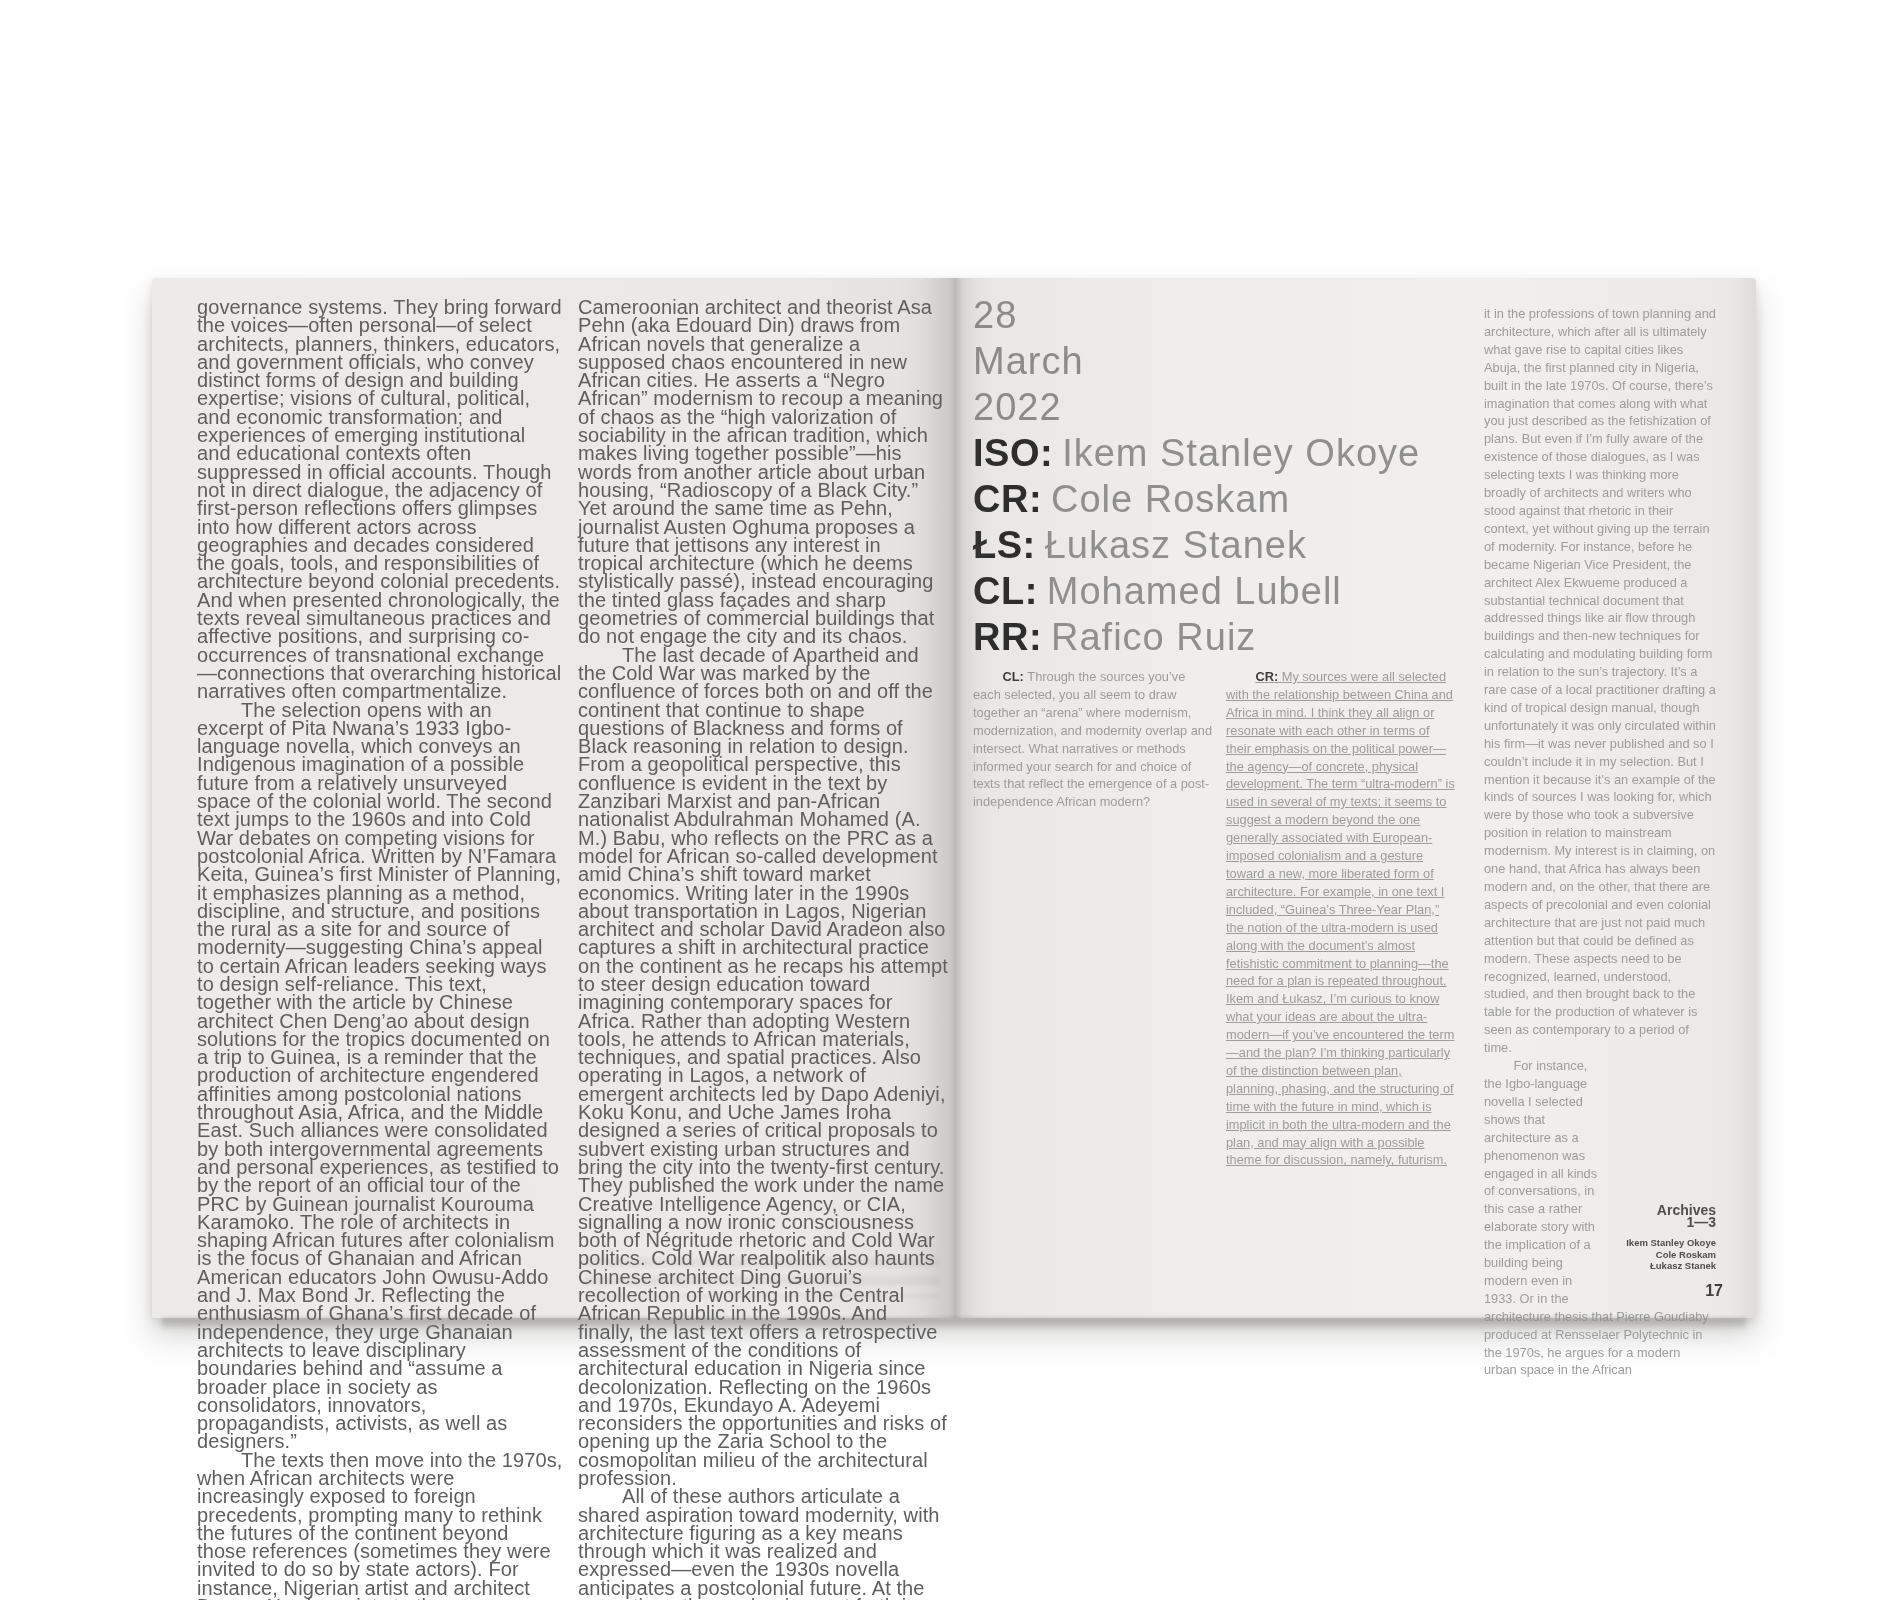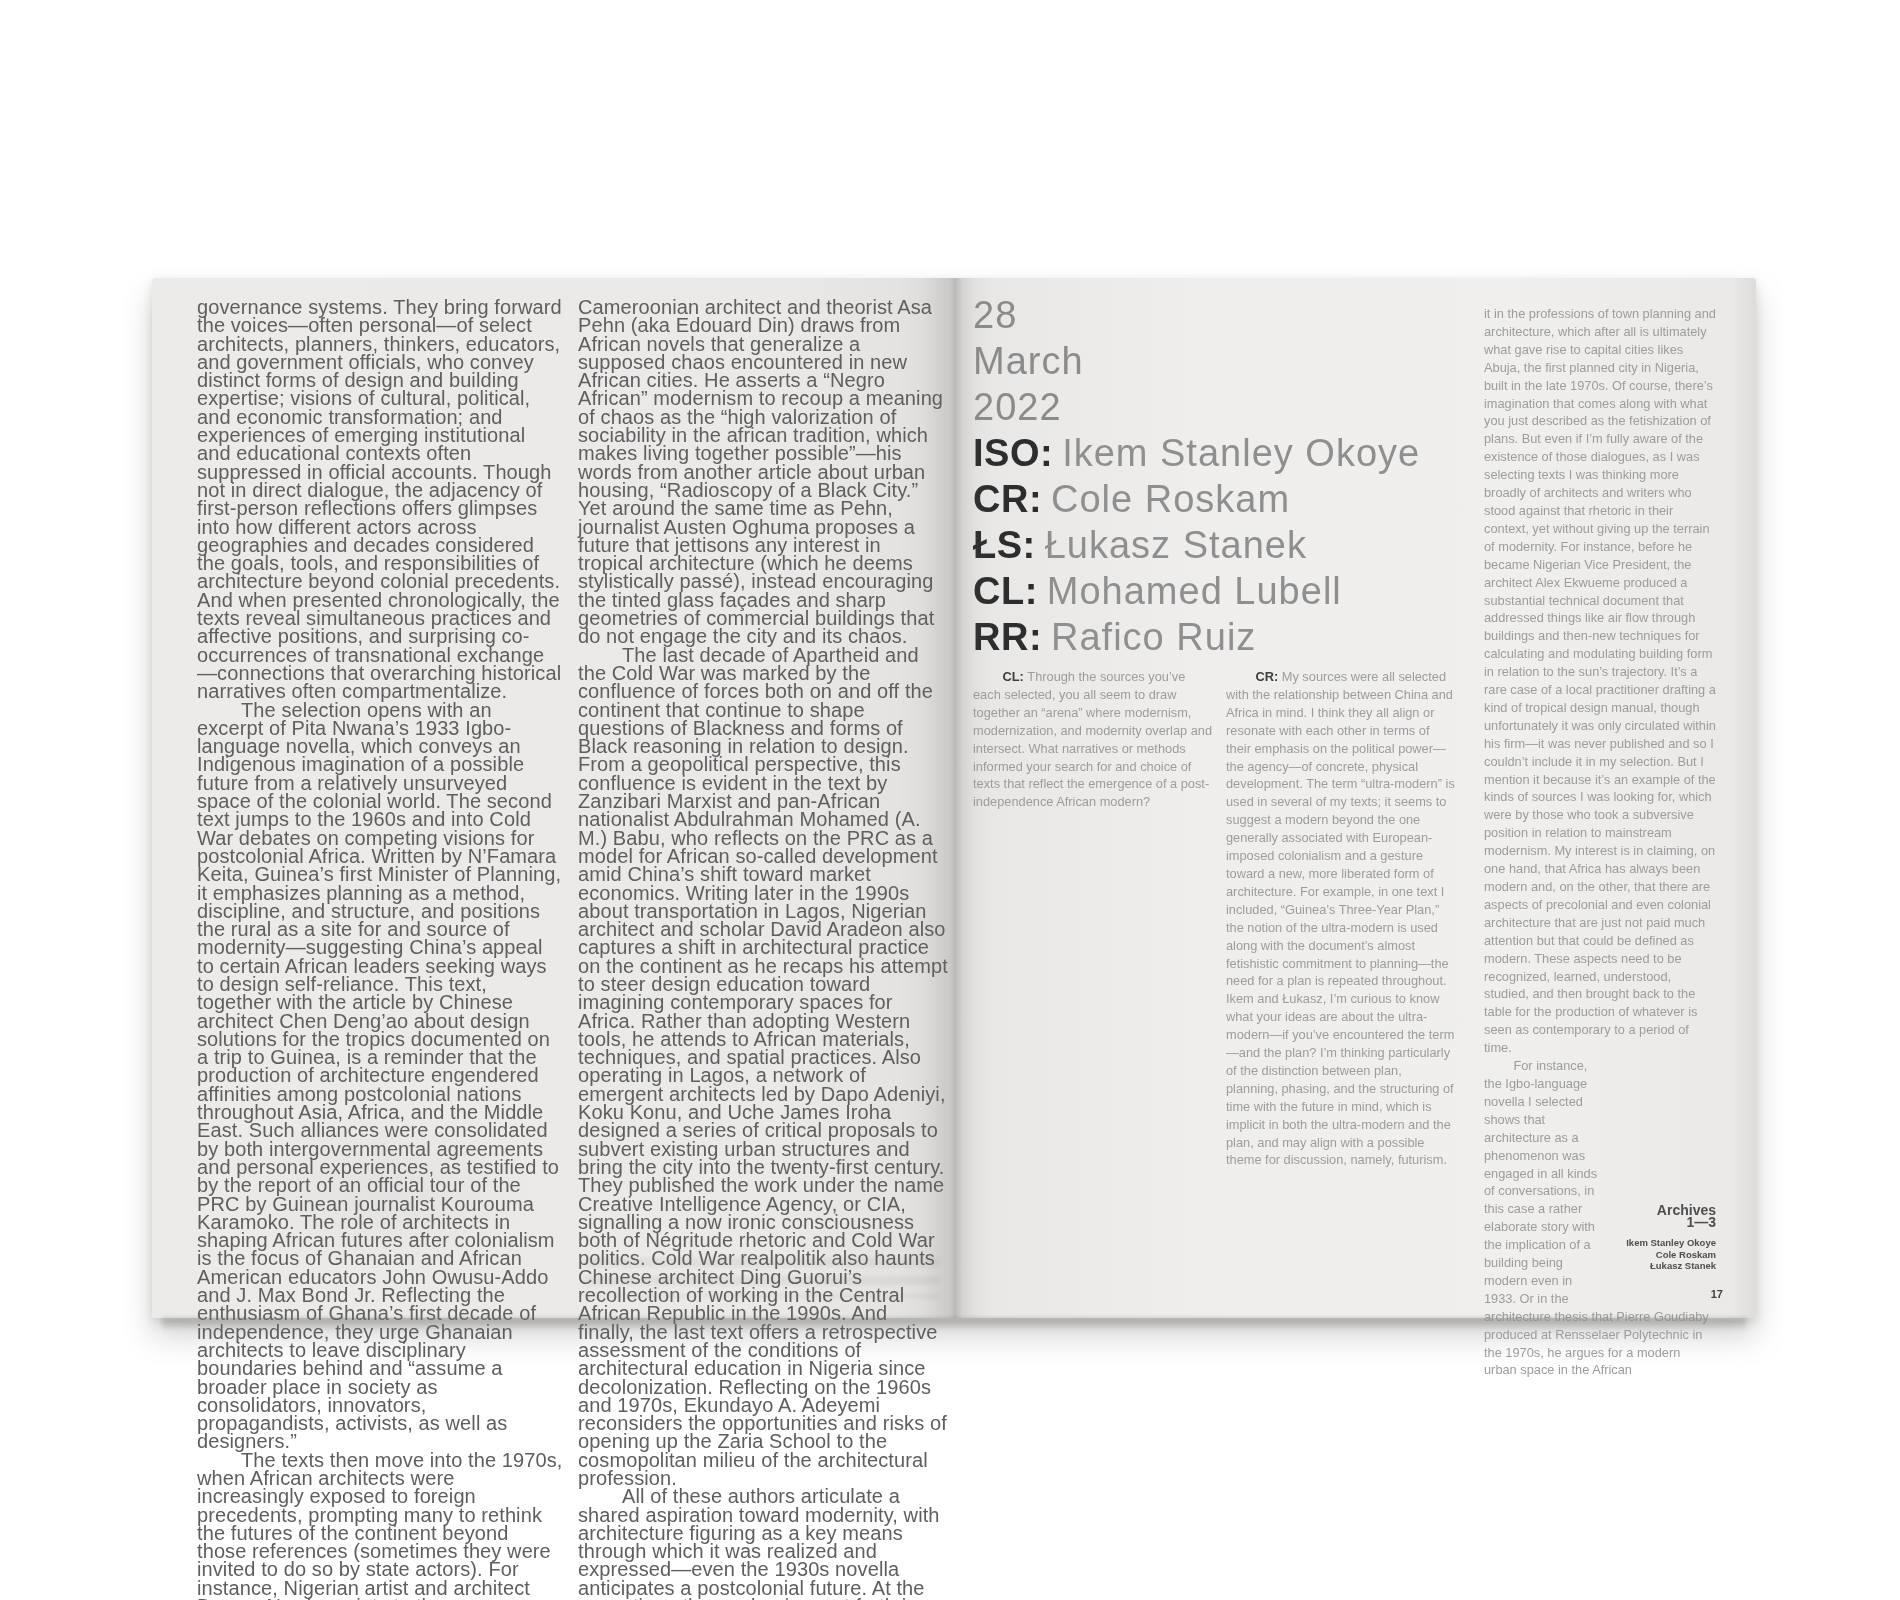--- a/index.html
+++ b/index.html
@@ -30,34 +30,34 @@
   
   .rp-heading { position:absolute; left:17px; top:14px; }
   .date-lines .line, .person { display:block; font-size:38px; line-height:46px; }
   .date-lines .line { color:#8b8b8b; letter-spacing:1px; }
   .person .plabel { font-weight:bold; color:#2d2d2d; letter-spacing:.5px; }
   .person .pname  { color:#8f8f8f; margin-left:9px; letter-spacing:1px; }
 
   
   .col { position:absolute; font-size:12.8px; line-height:17.9px; color:#9c9c9c; }
   .col-a { left:17px;  top:390px; width:240px; }
-  .col-b { left:270px; top:390px; width:229px; }
+  .col-b { left:270px; top:390px; width:229px;text-decoration:underline; }
   .col-c { left:528px; top:27px;  width:232px; }
   .dpara { margin:0; }
   .dpara.indent { text-indent:2.3em; }
   .spk { font-weight:bold; color:#3d3d3d; }
 
   
   .caption-float { display:block; float:right; width:100px; min-height:112px; margin:126px 0 0 12px;
                    padding-top:22px; box-sizing:border-box; text-align:right; text-indent:0; }
   .cap-line { display:block; font-size:14px; line-height:11.5px; font-weight:bold; color:#4e4e4e; }
   .cap-names { display:block; margin-top:9px; }
   .cap-names .line { display:block; font-size:9.5px; line-height:11.5px; font-weight:bold; color:#4e4e4e; }
 
-  .page-num { position:absolute; right:33px; bottom:18px; font-size:11px; font-weight:bold; color:#3f3f3f; }
+  .page-num { position:absolute; right:33px; bottom:18px; font-size:16px; font-weight:bold; color:#3f3f3f; }
 
   
   .ghost { position:absolute; pointer-events:none; }
   .ghost1 { left:432px; top:980px; width:356px; height:40px; filter:blur(2px);
             background:repeating-linear-gradient(to bottom, rgba(125,122,119,.10) 0 9px, rgba(0,0,0,0) 9px 18px); }
   .ghost2 { left:70px; top:830px; width:320px; height:170px;
             background:radial-gradient(ellipse at 50% 50%, rgba(128,126,124,.07), rgba(0,0,0,0) 70%); }
 </style>
 </head>
 <body>

